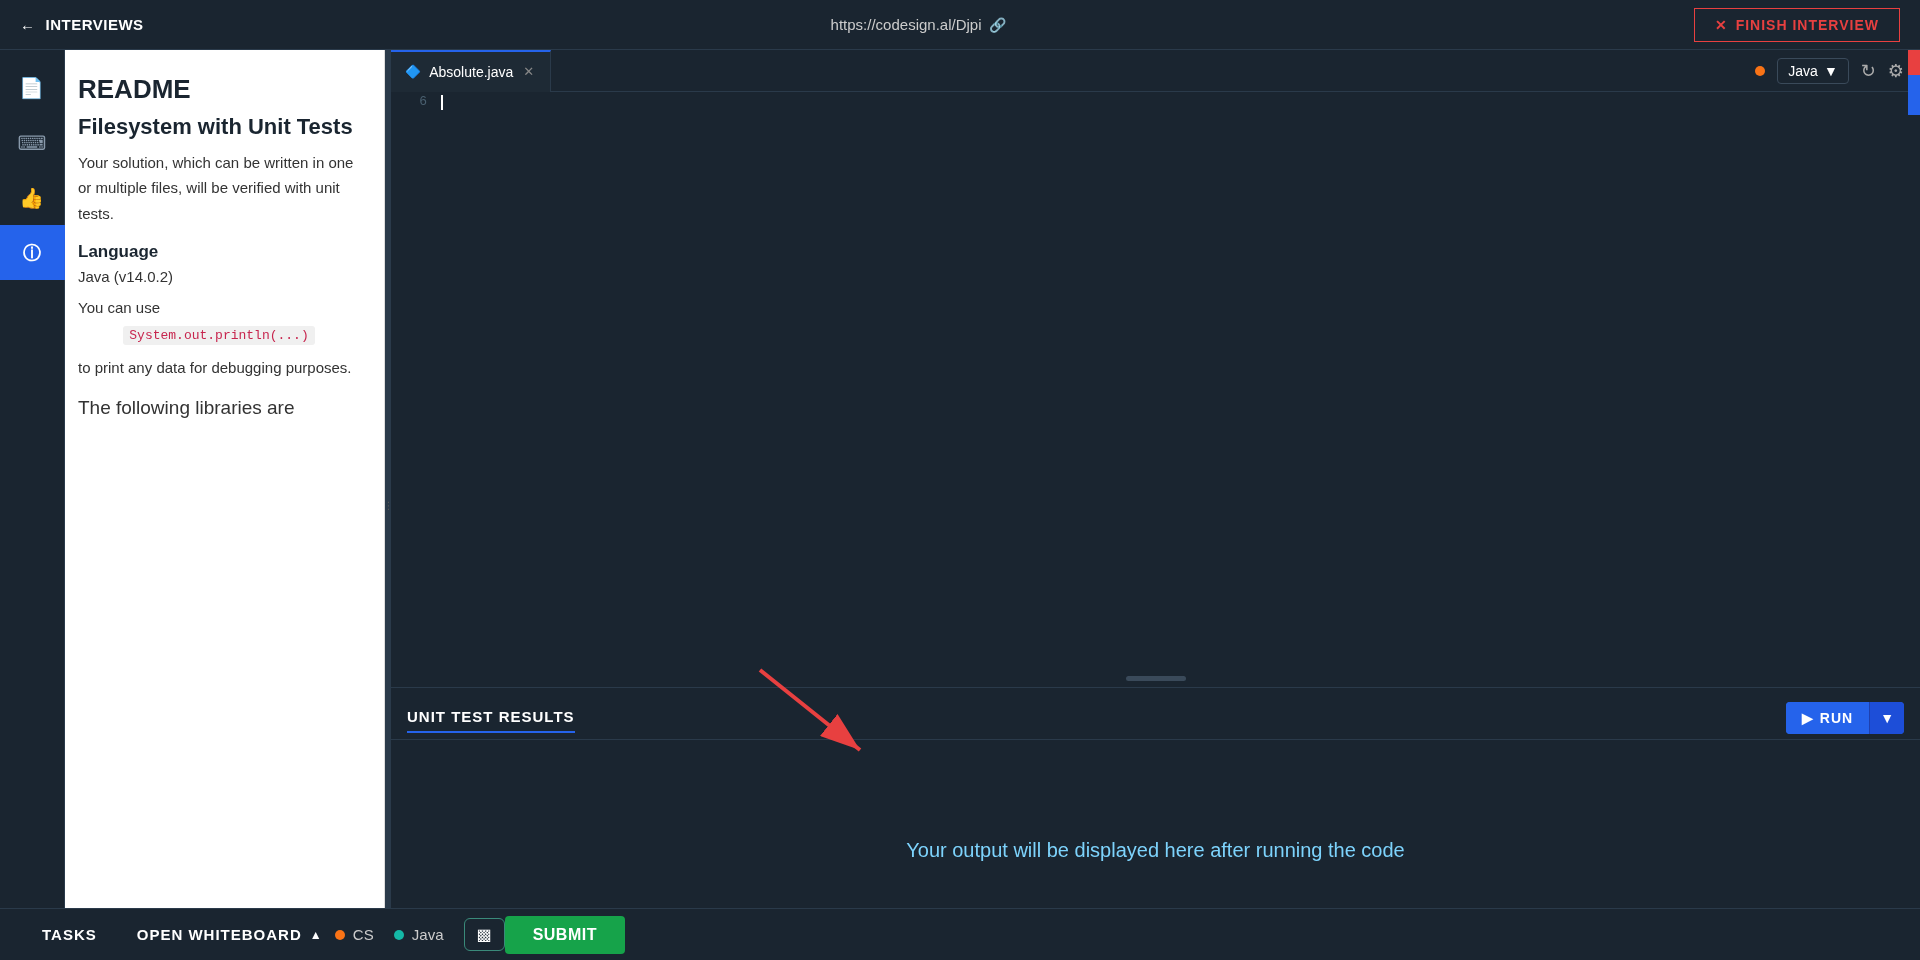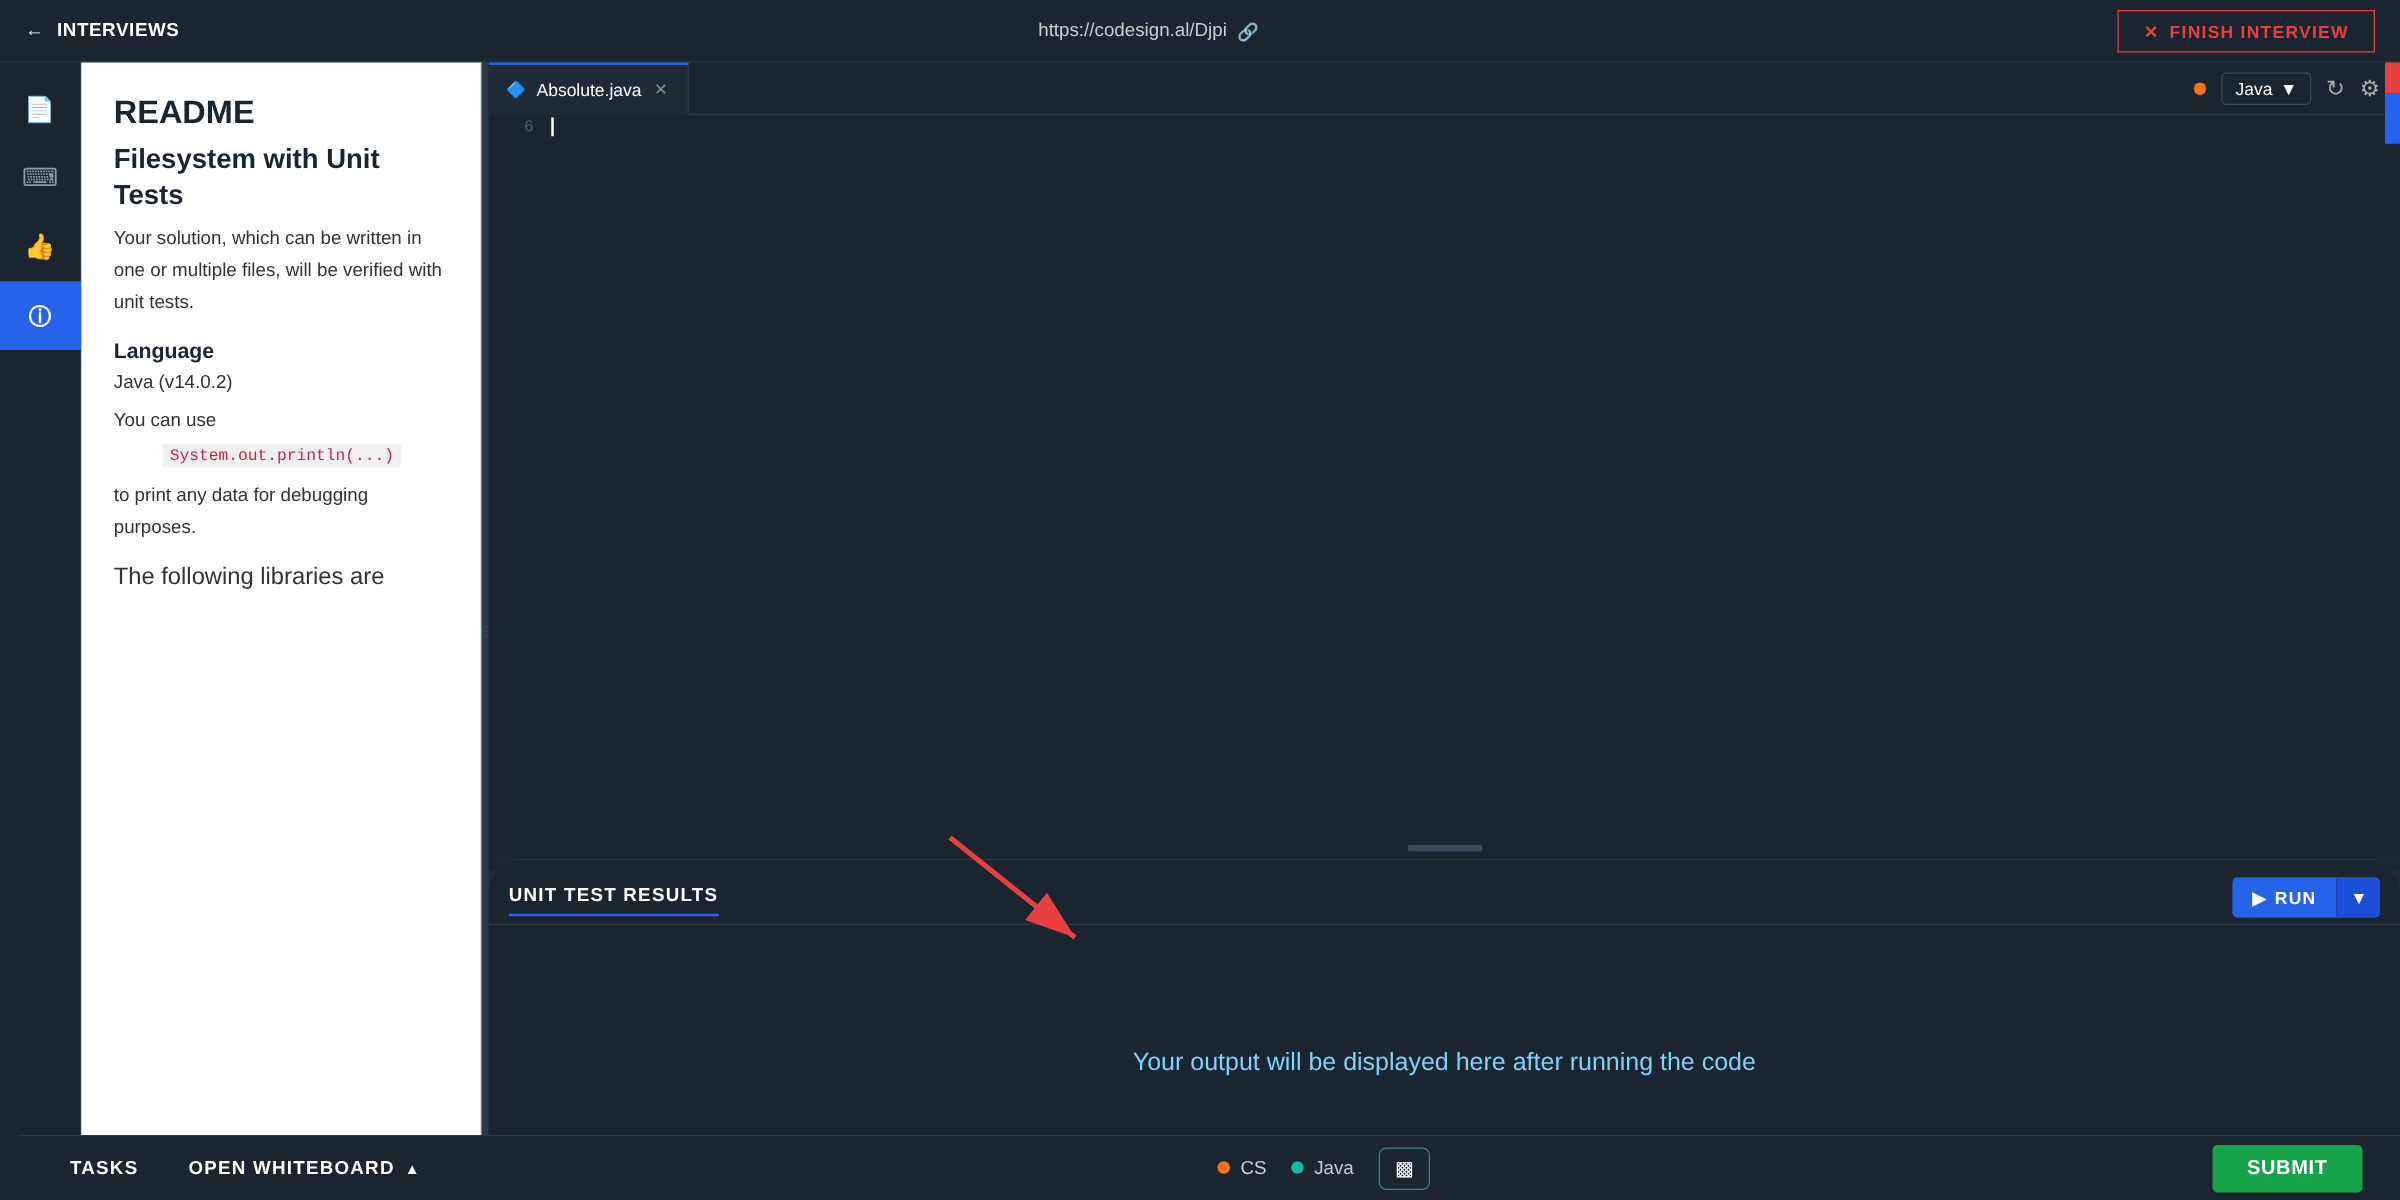--- a/index.html
+++ b/index.html
@@ -35,21 +35,21 @@
       width: 65px; height: 55px; display: flex; align-items: center; justify-content: center;
       color: #8899aa; font-size: 20px; cursor: pointer;
     }
     .icon-sidebar-item.active { background: #2563eb; color: #fff; }
 
     
     .readme-panel {
       width: 320px; background: #fff; overflow-y: auto; flex-shrink: 0;
       border-right: 1px solid #ddd; position: relative;
     }
-    .readme-content { padding: 24px 24px 24px 26px; }
+    .readme-content { padding: 24px 24px 24px 13px; }
     .readme-title { font-size: 26px; font-weight: 800; color: #1a2530; margin-bottom: 8px; }
     .readme-subtitle { font-size: 22px; font-weight: 700; color: #1a2530; margin-bottom: 8px; line-height: 1.3; }
     .readme-body { font-size: 15px; color: #333; line-height: 1.7; margin-bottom: 16px; }
     .readme-section-title { font-size: 17px; font-weight: 800; color: #1a2530; margin-bottom: 6px; margin-top: 10px; }
     .readme-lang { font-size: 15px; color: #333; margin-bottom: 14px; }
     .readme-usage-text { font-size: 15px; color: #333; margin-bottom: 6px; }
     .code-inline {
       display: inline-block; background: #f0f0f0; color: #c7254e;
       font-family: 'Courier New', monospace; font-size: 13px;
       padding: 2px 6px; border-radius: 3px; margin: 4px 0;
@@ -140,23 +140,23 @@
     }
 
     
     .output-area {
       display: flex; align-items: center; justify-content: center;
       height: 220px; color: #7dd3fc; font-size: 20px; font-weight: 400;
     }
 
     
     .bottom-status-bar {
-      display: flex; align-items: center; justify-content: space-between;
+      display: flex; align-items: center; justify-content: flex-start;
       background: #1a2530; height: 52px; padding: 0 30px;
-      border-top: 1px solid #2a3a4a; position: absolute; bottom: 0; left: 14px; right: 0;
+      border-top: 1px solid #2a3a4a; position: absolute; bottom: 0; left: 0; right: 0;
     }
     .bottom-left { display: flex; align-items: center; gap: 16px; }
     .tasks-btn {
       background: transparent; border: none; color: #fff; font-size: 15px; font-weight: 700;
       letter-spacing: 1px; cursor: pointer; padding: 8px 12px;
     }
     .whiteboard-btn {
       background: transparent; border: none; color: #fff; font-size: 15px; font-weight: 700;
       letter-spacing: 1px; cursor: pointer; padding: 8px 12px; display: flex; align-items: center; gap: 8px;
     }
@@ -250,21 +250,21 @@
       </div>
     </div>
 
     <div class="code-editor" style="flex:1; min-height:0;">
       <div class="code-line">
         <span class="line-number">6</span>
         <span class="line-content"><span class="cursor"></span></span>
       </div>
     </div>
 
-    <div class="bottom-panel" style="position:relative;border-radius:27px;">
+    <div class="bottom-panel" style="position:relative;">
       <div style="position:relative; height:8px; background:#1a2530;">
         <div class="drag-handle"></div>
       </div>
       <div class="bottom-panel-header">
         <span class="unit-test-label">UNIT TEST RESULTS</span>
         <div class="run-button">
           <button class="run-btn-main">
             <span>▶</span>
             <span>RUN</span>
           </button>

